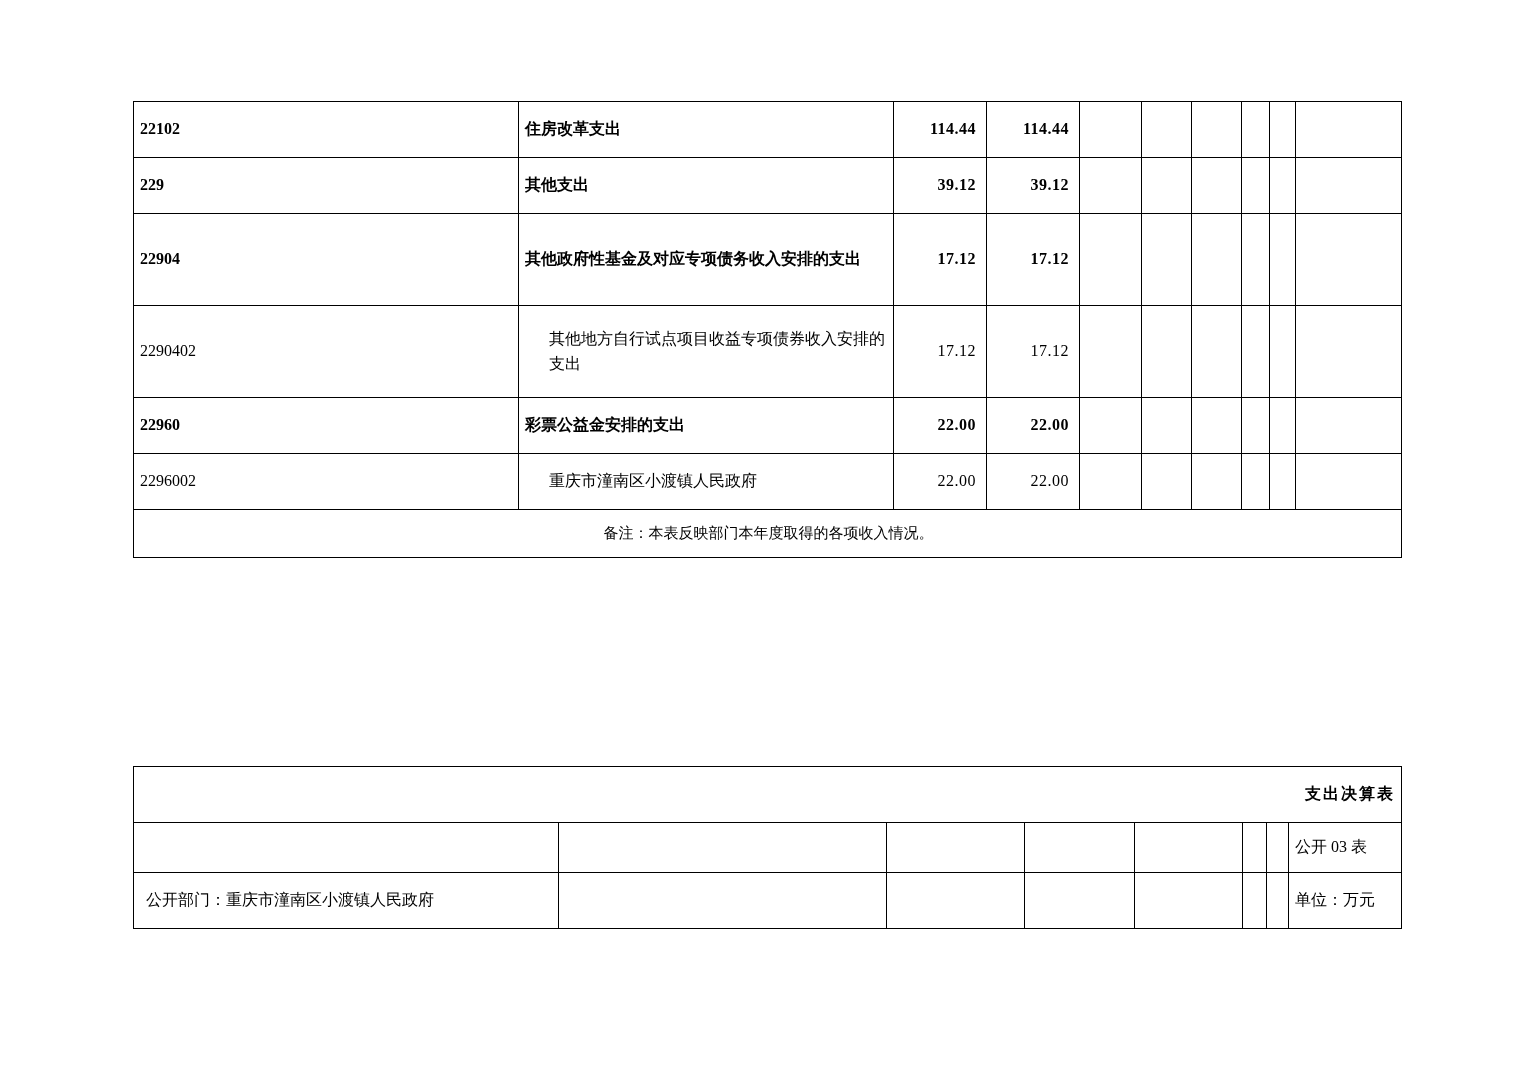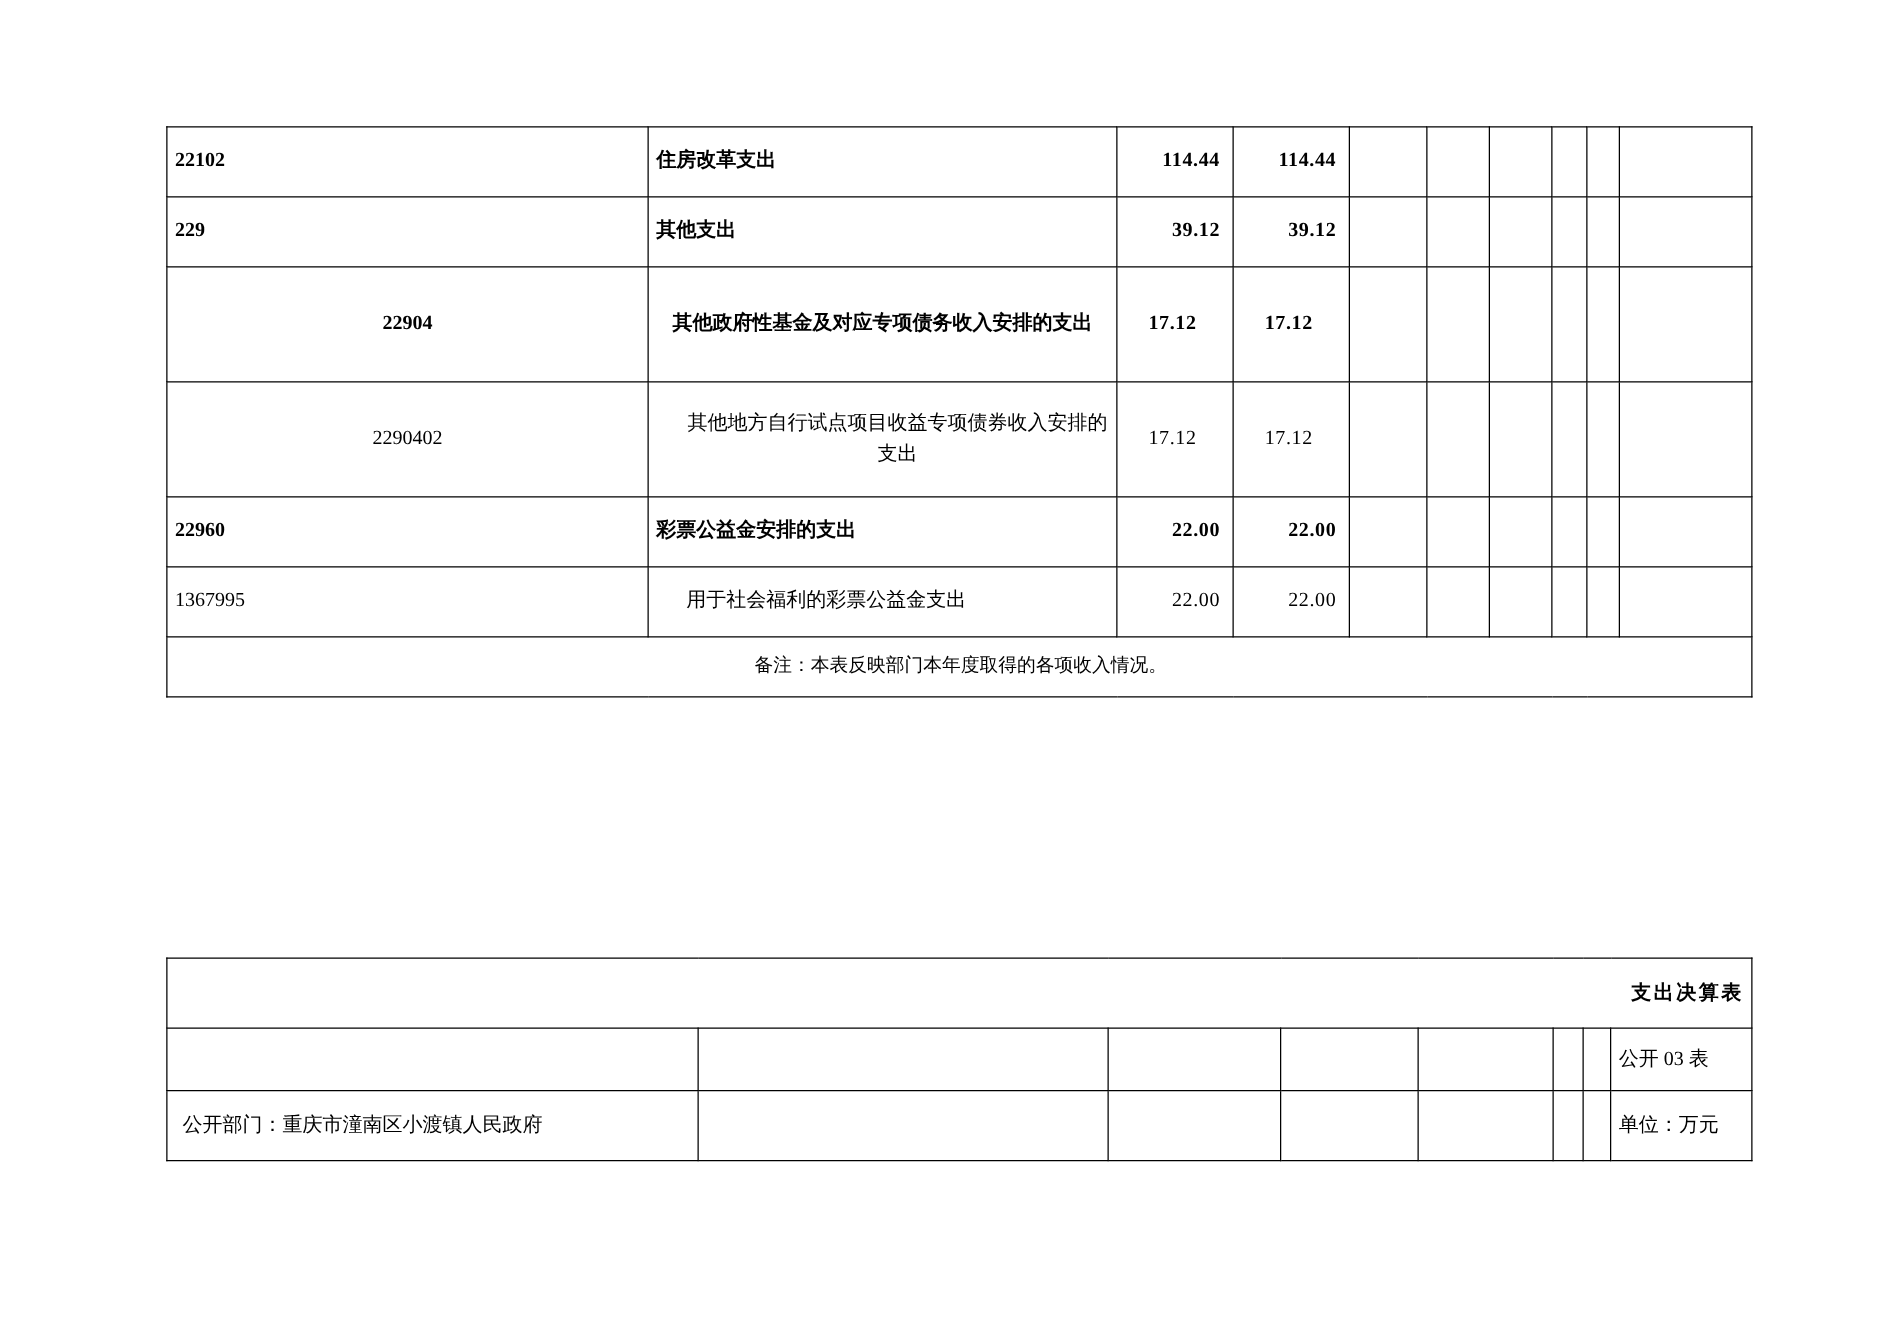--- a/index.html
+++ b/index.html
@@ -53,21 +53,21 @@
   .s6 { width: 106px; }
 
   .bold { font-weight: bold; }
   .num {
     text-align: right;
     padding-right: 10px !important;
     font-family: "Liberation Serif", serif;
     letter-spacing: 0.5px;
   }
   .indent1 { padding-left: 30px !important; }
-  .tall { height: 92px; text-align: center; }
+  .tall { height: 92px; }
   .wrapcell {
     line-height: 1.85;
   }
   .note-row td {
     height: 48px;
     font-size: 15px;
     text-align: center;
     padding-left: 8px !important;
   }
 
@@ -189,22 +189,22 @@
         <td class="num bold">22.00</td>
         <td class="num bold">22.00</td>
         <td></td>
         <td></td>
         <td></td>
         <td></td>
         <td></td>
         <td></td>
       </tr>
       <tr>
-        <td>1367995</td>
-        <td class="indent1">用于社会福利的彩票公益金支出</td>
+        <td>2296002</td>
+        <td class="indent1">重庆市潼南区小渡镇人民政府</td>
         <td class="num">22.00</td>
         <td class="num">22.00</td>
         <td></td>
         <td></td>
         <td></td>
         <td></td>
         <td></td>
         <td></td>
       </tr>
       <tr class="note-row">

